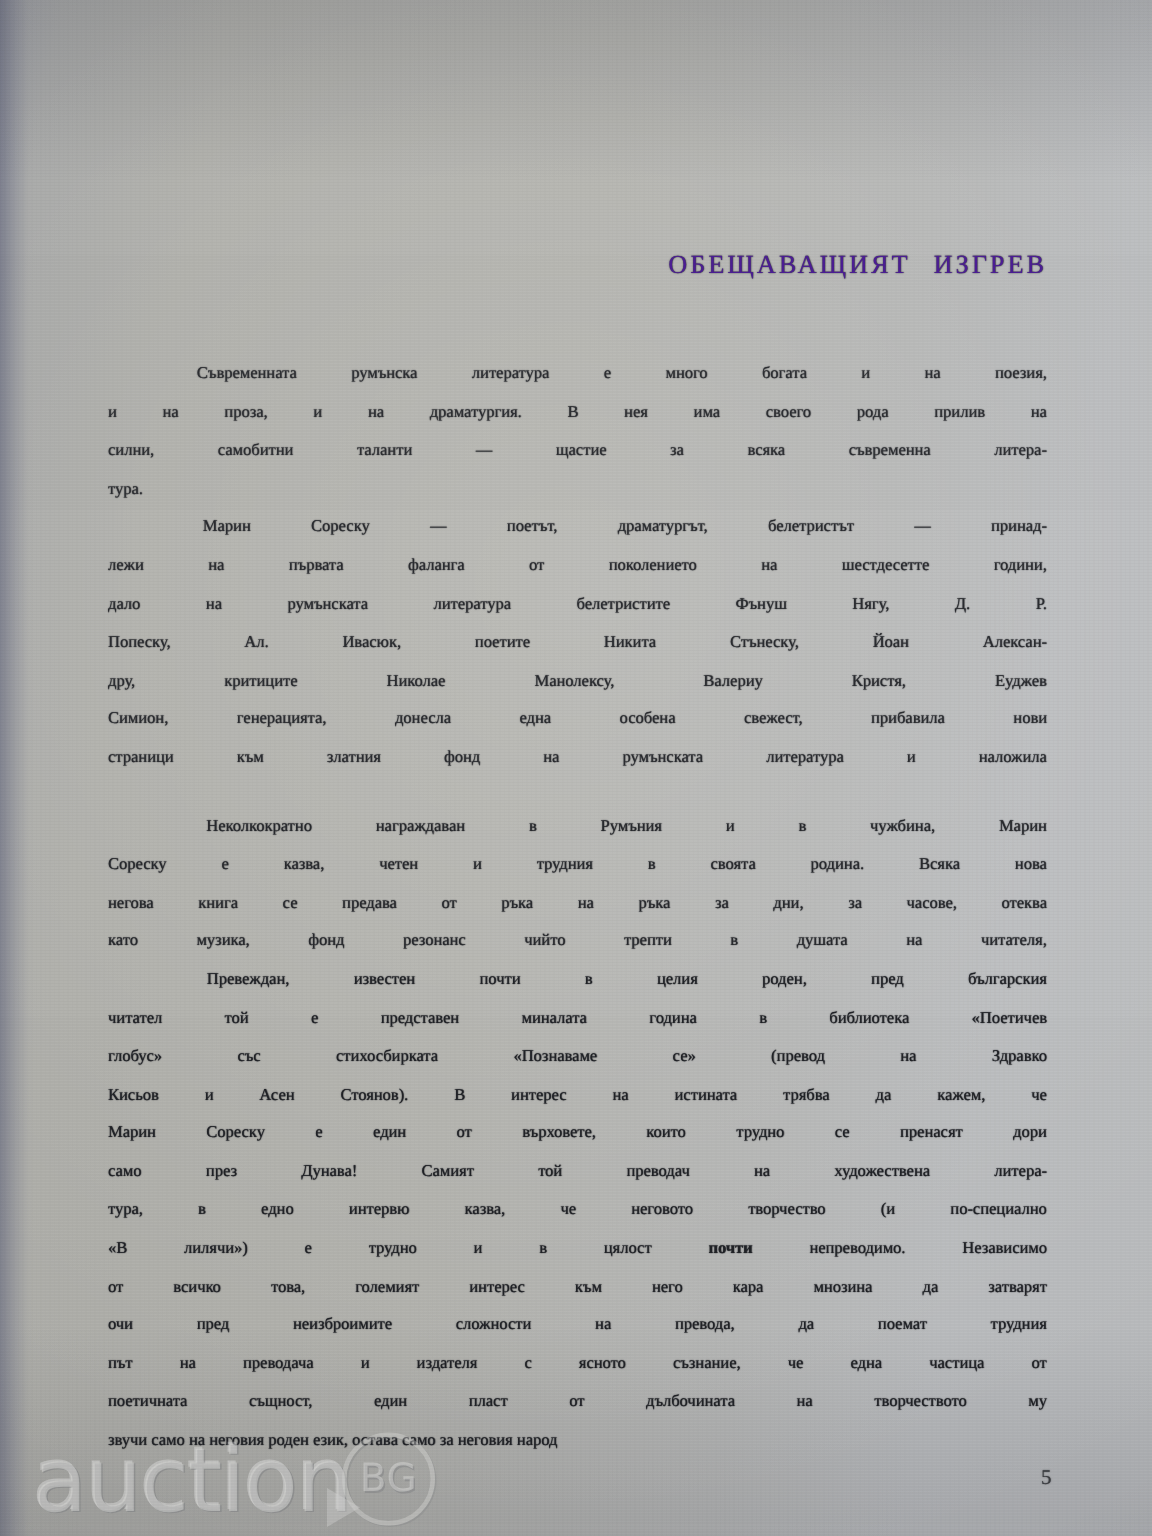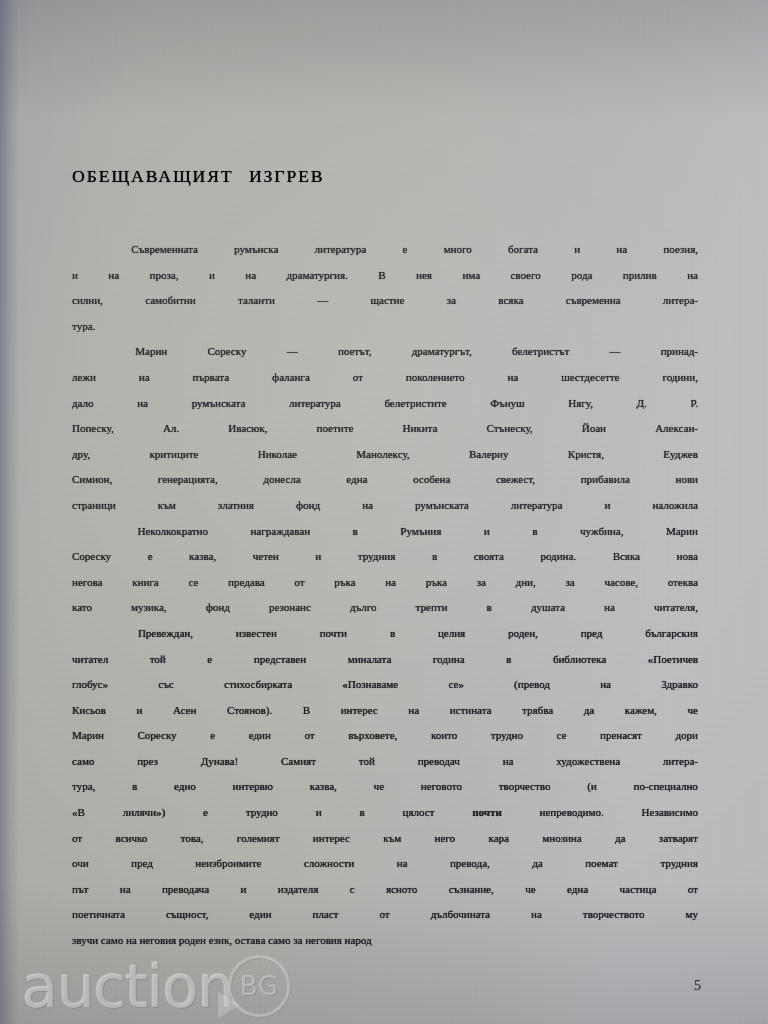--- a/index.html
+++ b/index.html
@@ -69,25 +69,25 @@
   }
 
   
   .text-col {
     position: absolute;
     left: 72px;
     top: 166px;
     width: 626px;
   }
   .page-title {
-    text-align: left;
+    text-align: right;
     font-size: 17.5px;
     letter-spacing: 2.0px;
     word-spacing: 9px;
-    color: #000000;
+    color: #4c1d95;
     margin: 0 0 50px 0;
     font-weight: 400;
     text-shadow: 0 0 1.0px rgba(40,42,48,0.85), 0.4px 0.3px 0.6px rgba(20,20,26,0.45);
   }
   .para {
     margin: 0;
     font-size: 11px;
     line-height: 25.6px;
     color: #25272b;
     text-align: justify;
@@ -99,21 +99,21 @@
     display: flex;
     justify-content: space-between;
   }
   .para .ln.just > span { white-space: pre; }
   .indent { display: inline-block; width: 23px; }
   b.em { font-weight: 700; }
 
   
   .ink-1 { opacity: 0.94; }
   .ink-2 { opacity: 0.96; }
-  .ink-3 { opacity: 0.98; }
+  .ink-3 { opacity: 0.98; margin-top: 20px; }
   .ink-4 { opacity: 1; filter: contrast(1.06); }
 
   
   .page-number {
     position: absolute;
     left: 694px;
     top: 978px;
     font-size: 14px;
     color: #3a3c40;
     text-shadow: 0 0 1px rgba(40,42,48,0.8);
@@ -339,21 +339,21 @@
           <span>дни,</span>
           <span>за</span>
           <span>часове,</span>
           <span>отеква</span>
         </span>
         <span class="ln just">
           <span>като</span>
           <span>музика,</span>
           <span>фонд</span>
           <span>резонанс</span>
-          <span>дълго</span>
+          <span>чийто</span>
           <span>трепти</span>
           <span>в</span>
           <span>душата</span>
           <span>на</span>
           <span>читателя,</span>
         </span>
       </p>
     <p class="para ink-4" id="p4">
         <span class="ln just">
           <span class="indent"></span>

